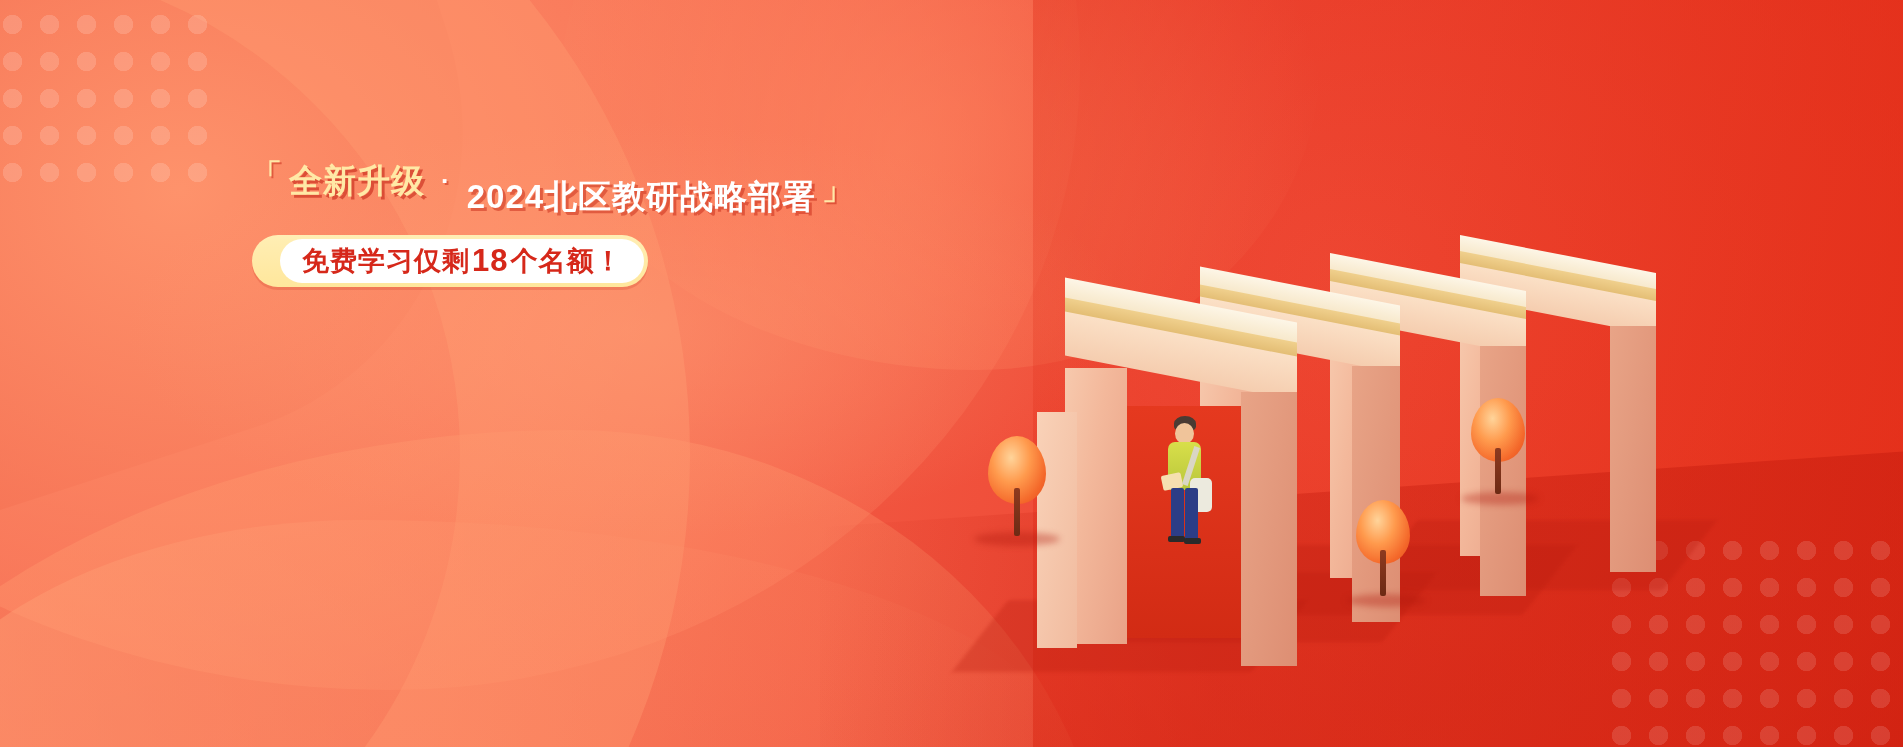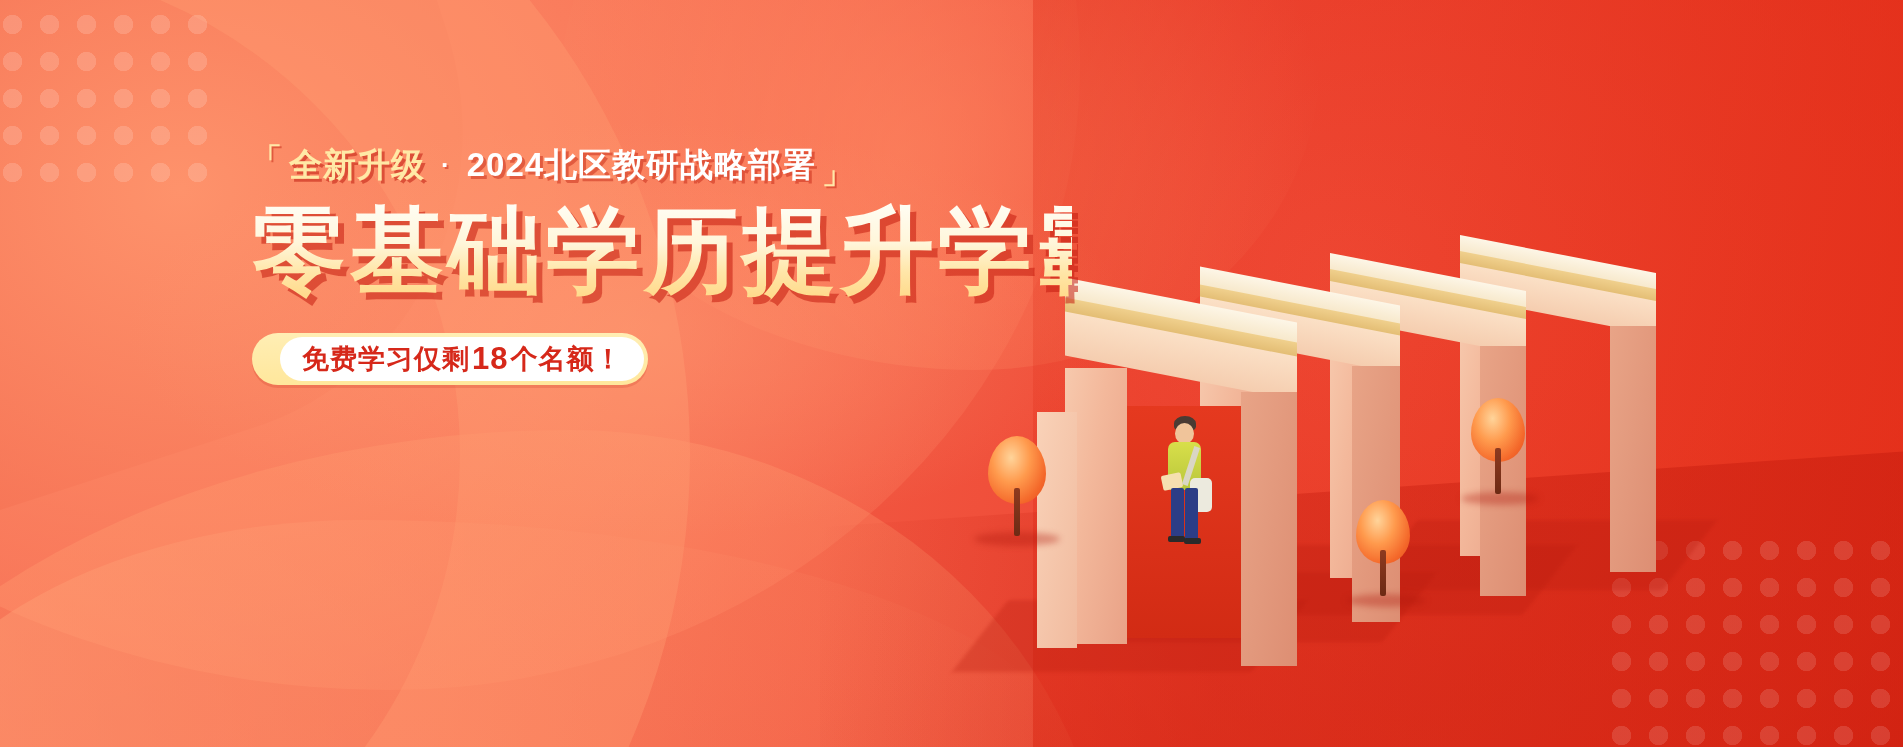--- a/index.html
+++ b/index.html
@@ -136,20 +136,21 @@
     transform: translateY(-6px);
   }
   .brk.close { transform: translateY(8px); }
   .eyebrow .gold {
     color: #ffe9a6;
     text-shadow: 3px 3px 0 rgba(193,30,16,0.55);
   }
   .eyebrow .white {
     color: #ffffff;
     text-shadow: 3px 3px 0 rgba(193,30,16,0.45);
+    margin-top: 32px;
   }
   .eyebrow .dotsep {
     color: #ffffff;
     font-size: 26px;
     padding: 0 10px;
     text-shadow: 2px 2px 0 rgba(193,30,16,0.45);
   }
 
   .headline {
     font-size: 94px;
@@ -368,21 +369,20 @@
   <div class="copy">
 
     <div class="eyebrow">
       <span class="brk">「</span>
       <span class="gold">全新升级</span>
       <span class="dotsep">·</span>
       <span class="white">2024北区教研战略部署</span>
       <span class="brk close">」</span>
     </div>
 
-    <div class="headline">零基础学历提升学霸班</div>
 
     <div class="pill">
       <span class="pill-right">
         <span>免费学习仅剩</span>
         <span class="num">18</span>
         <span>个名额！</span>
       </span>
     </div>
 
   </div>

